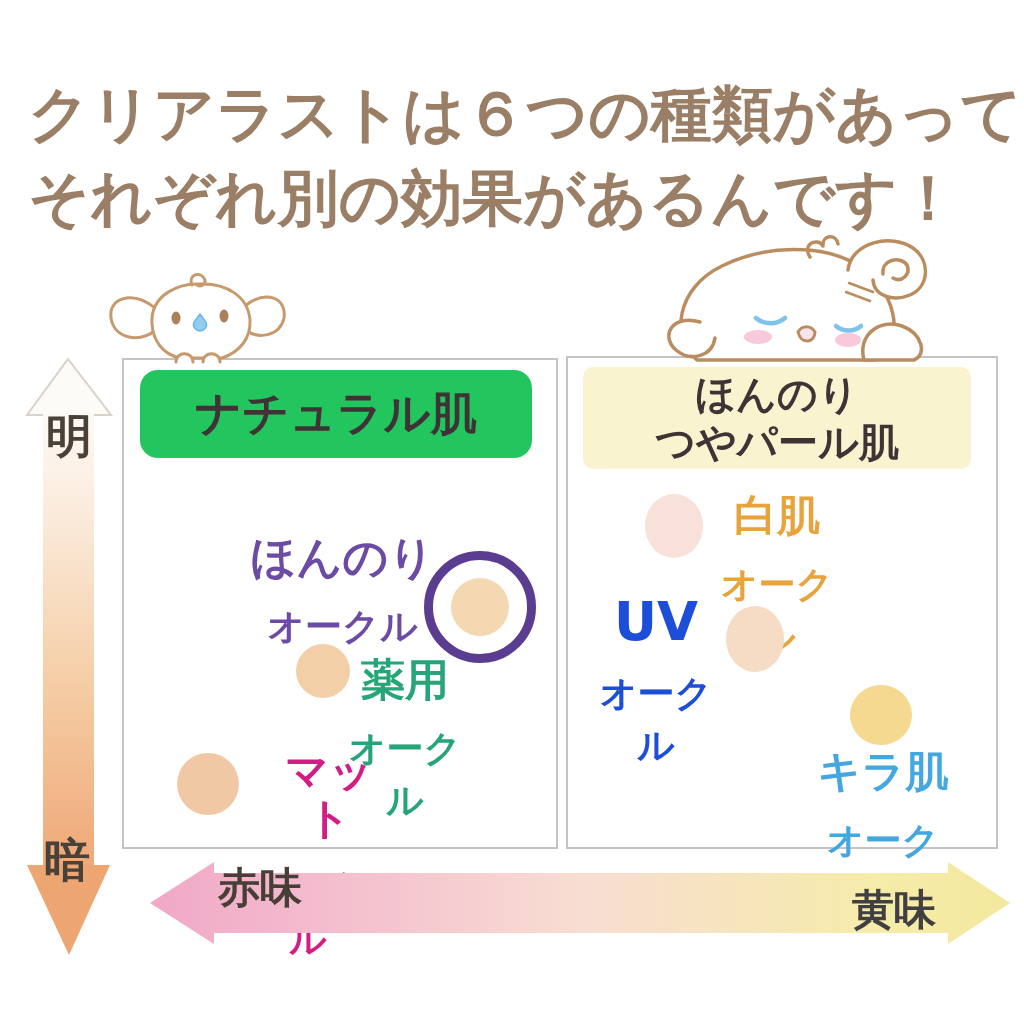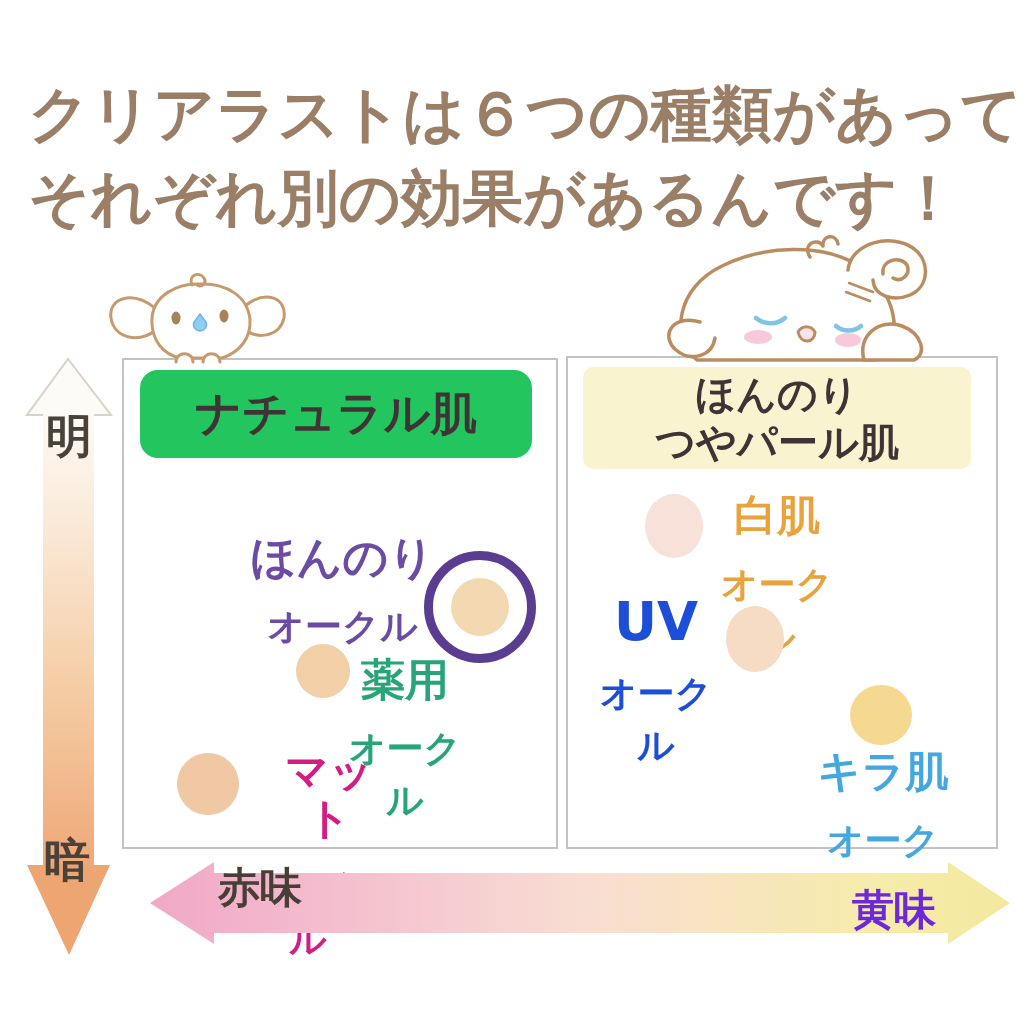--- a/index.html
+++ b/index.html
@@ -166,15 +166,15 @@
         <stop offset="0" stop-color="#f0a8c5"></stop>
         <stop offset="0.15" stop-color="#f3b7cd"></stop>
         <stop offset="0.5" stop-color="#f8ddd2"></stop>
         <stop offset="0.85" stop-color="#f6ecaa"></stop>
         <stop offset="1" stop-color="#f4e89e"></stop>
       </linearGradient>
     </defs>
     <polygon points="8,45 72,4 72,15 806,15 806,4 868,45 806,86 806,75 72,75 72,86" fill="url(#hgrad)"></polygon>
   </svg>
   <div class="axis-red" style="color: rgb(71, 62, 53);">赤味</div>
-  <div class="axis-yellow" style="color: #6d28d9;">黄味</div>
+  <div class="axis-yellow" style="color: #404040;">黄味</div>
 
 </div>
 
 </body></html>

